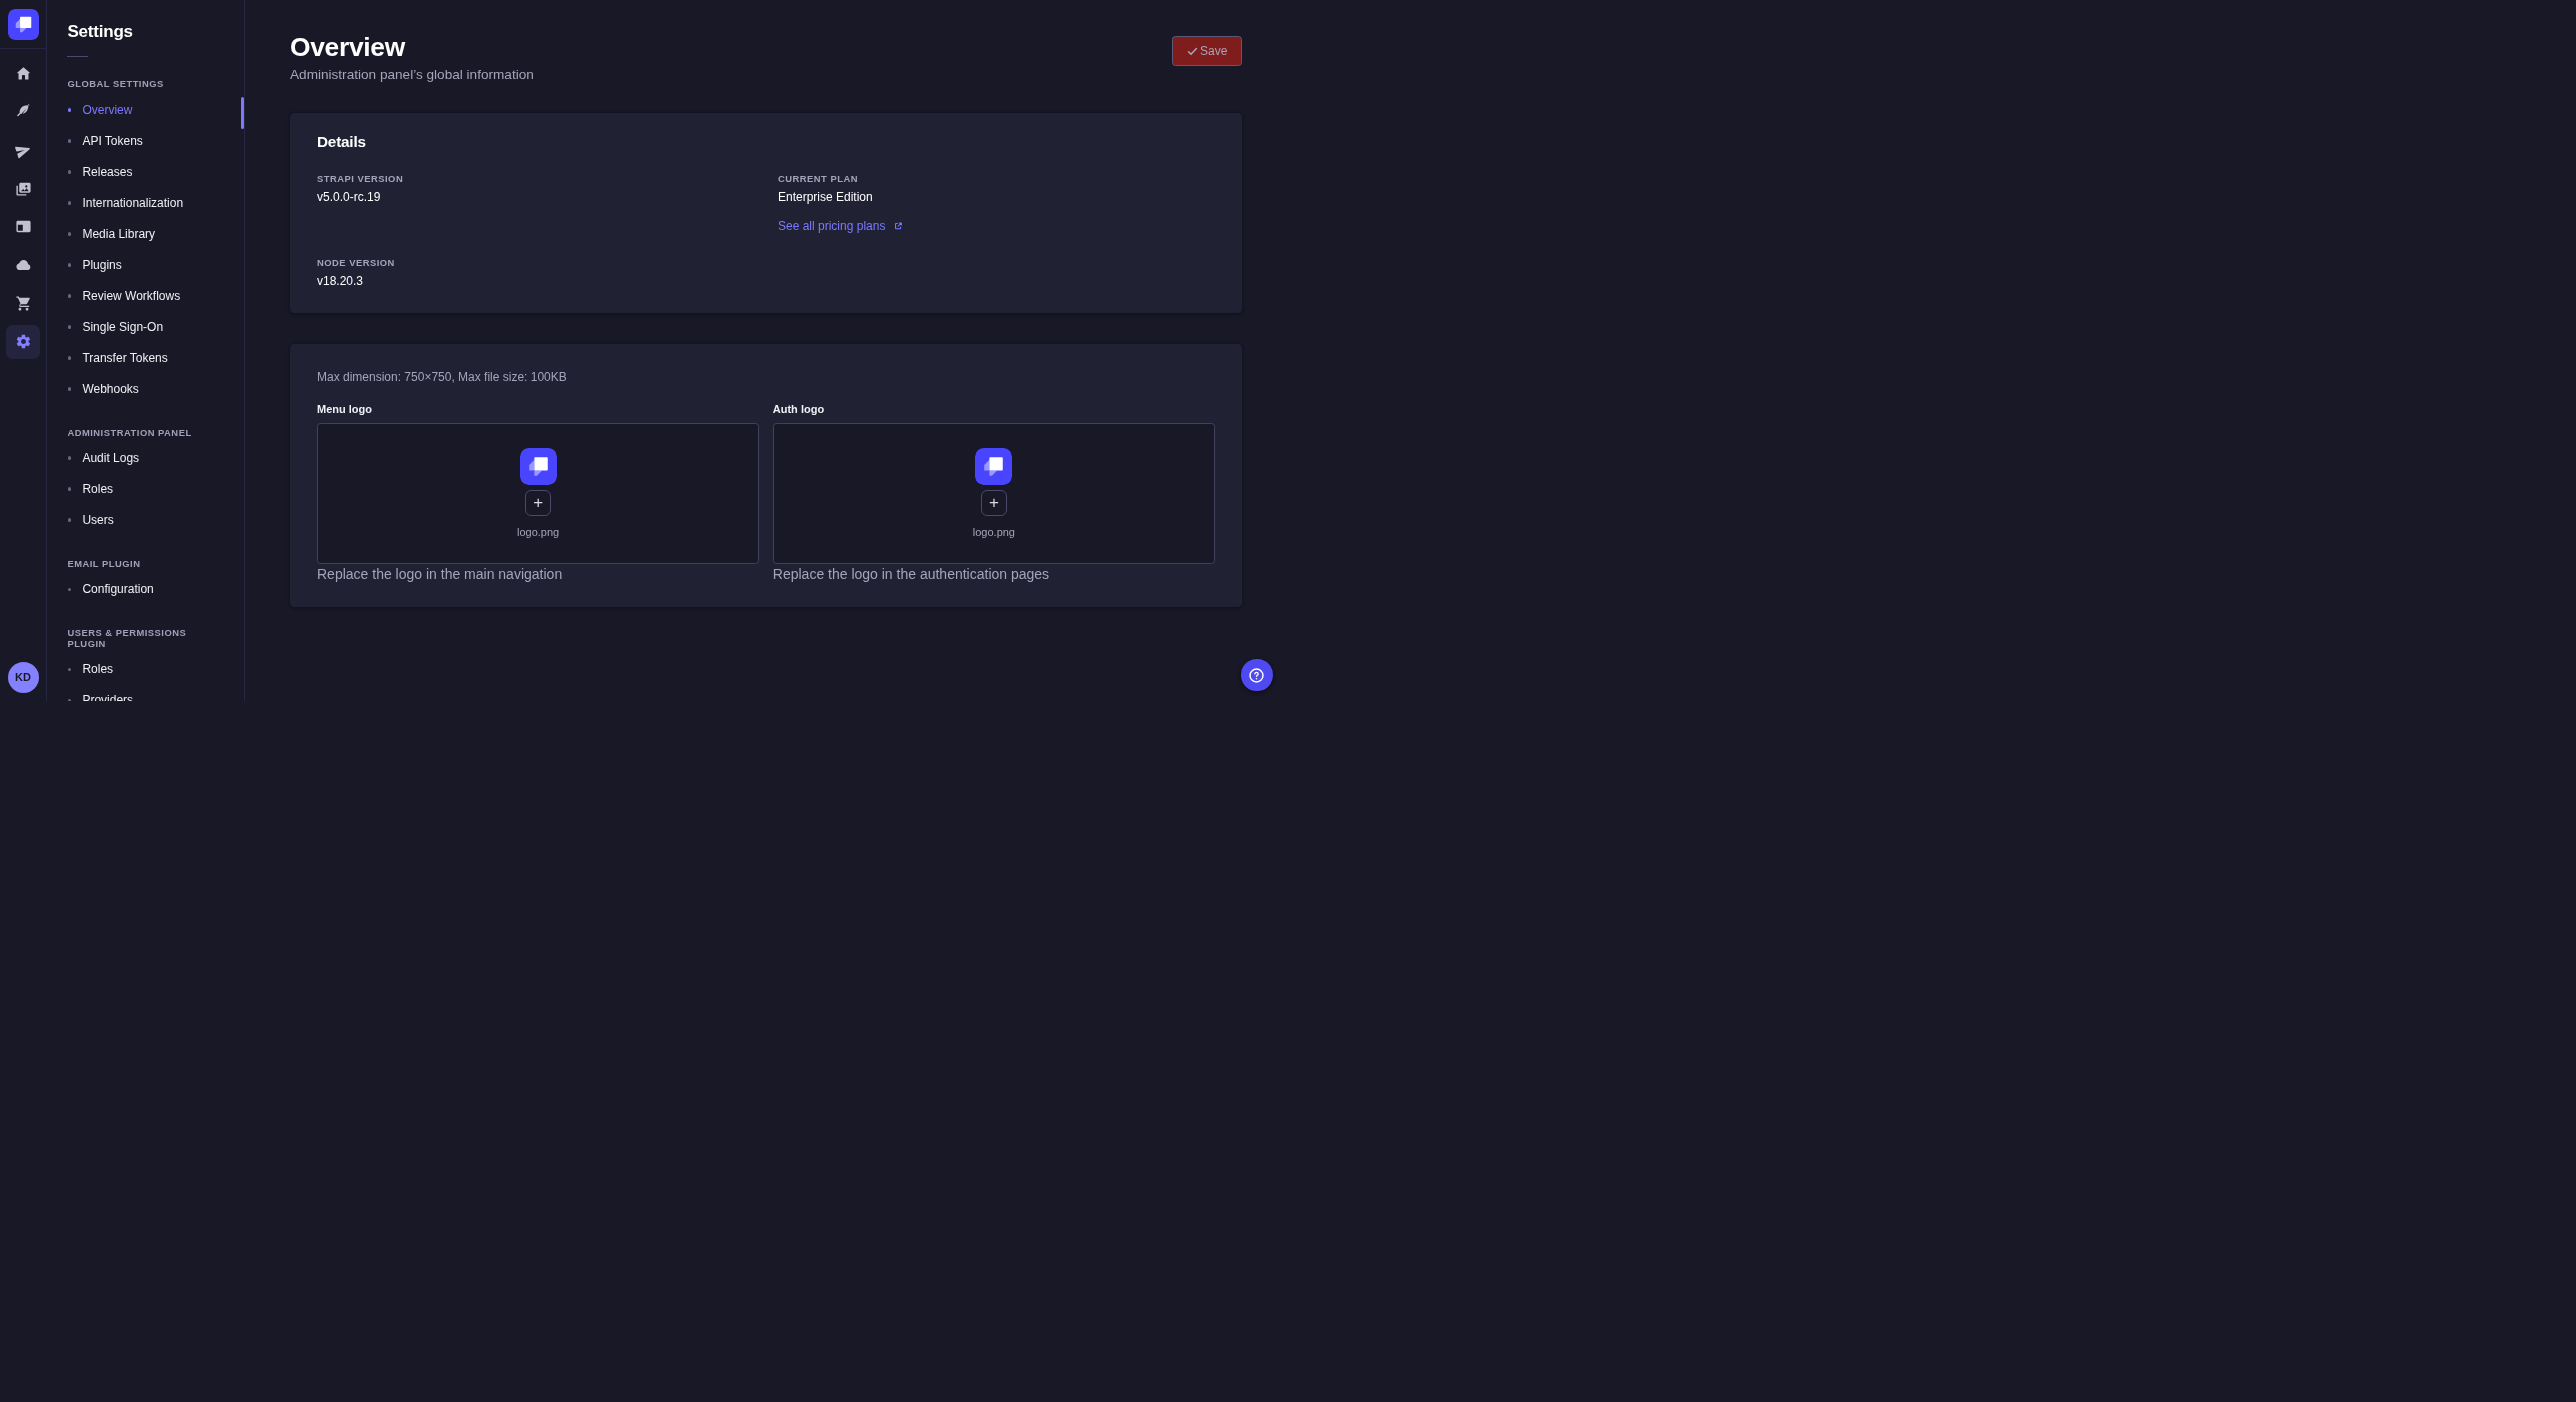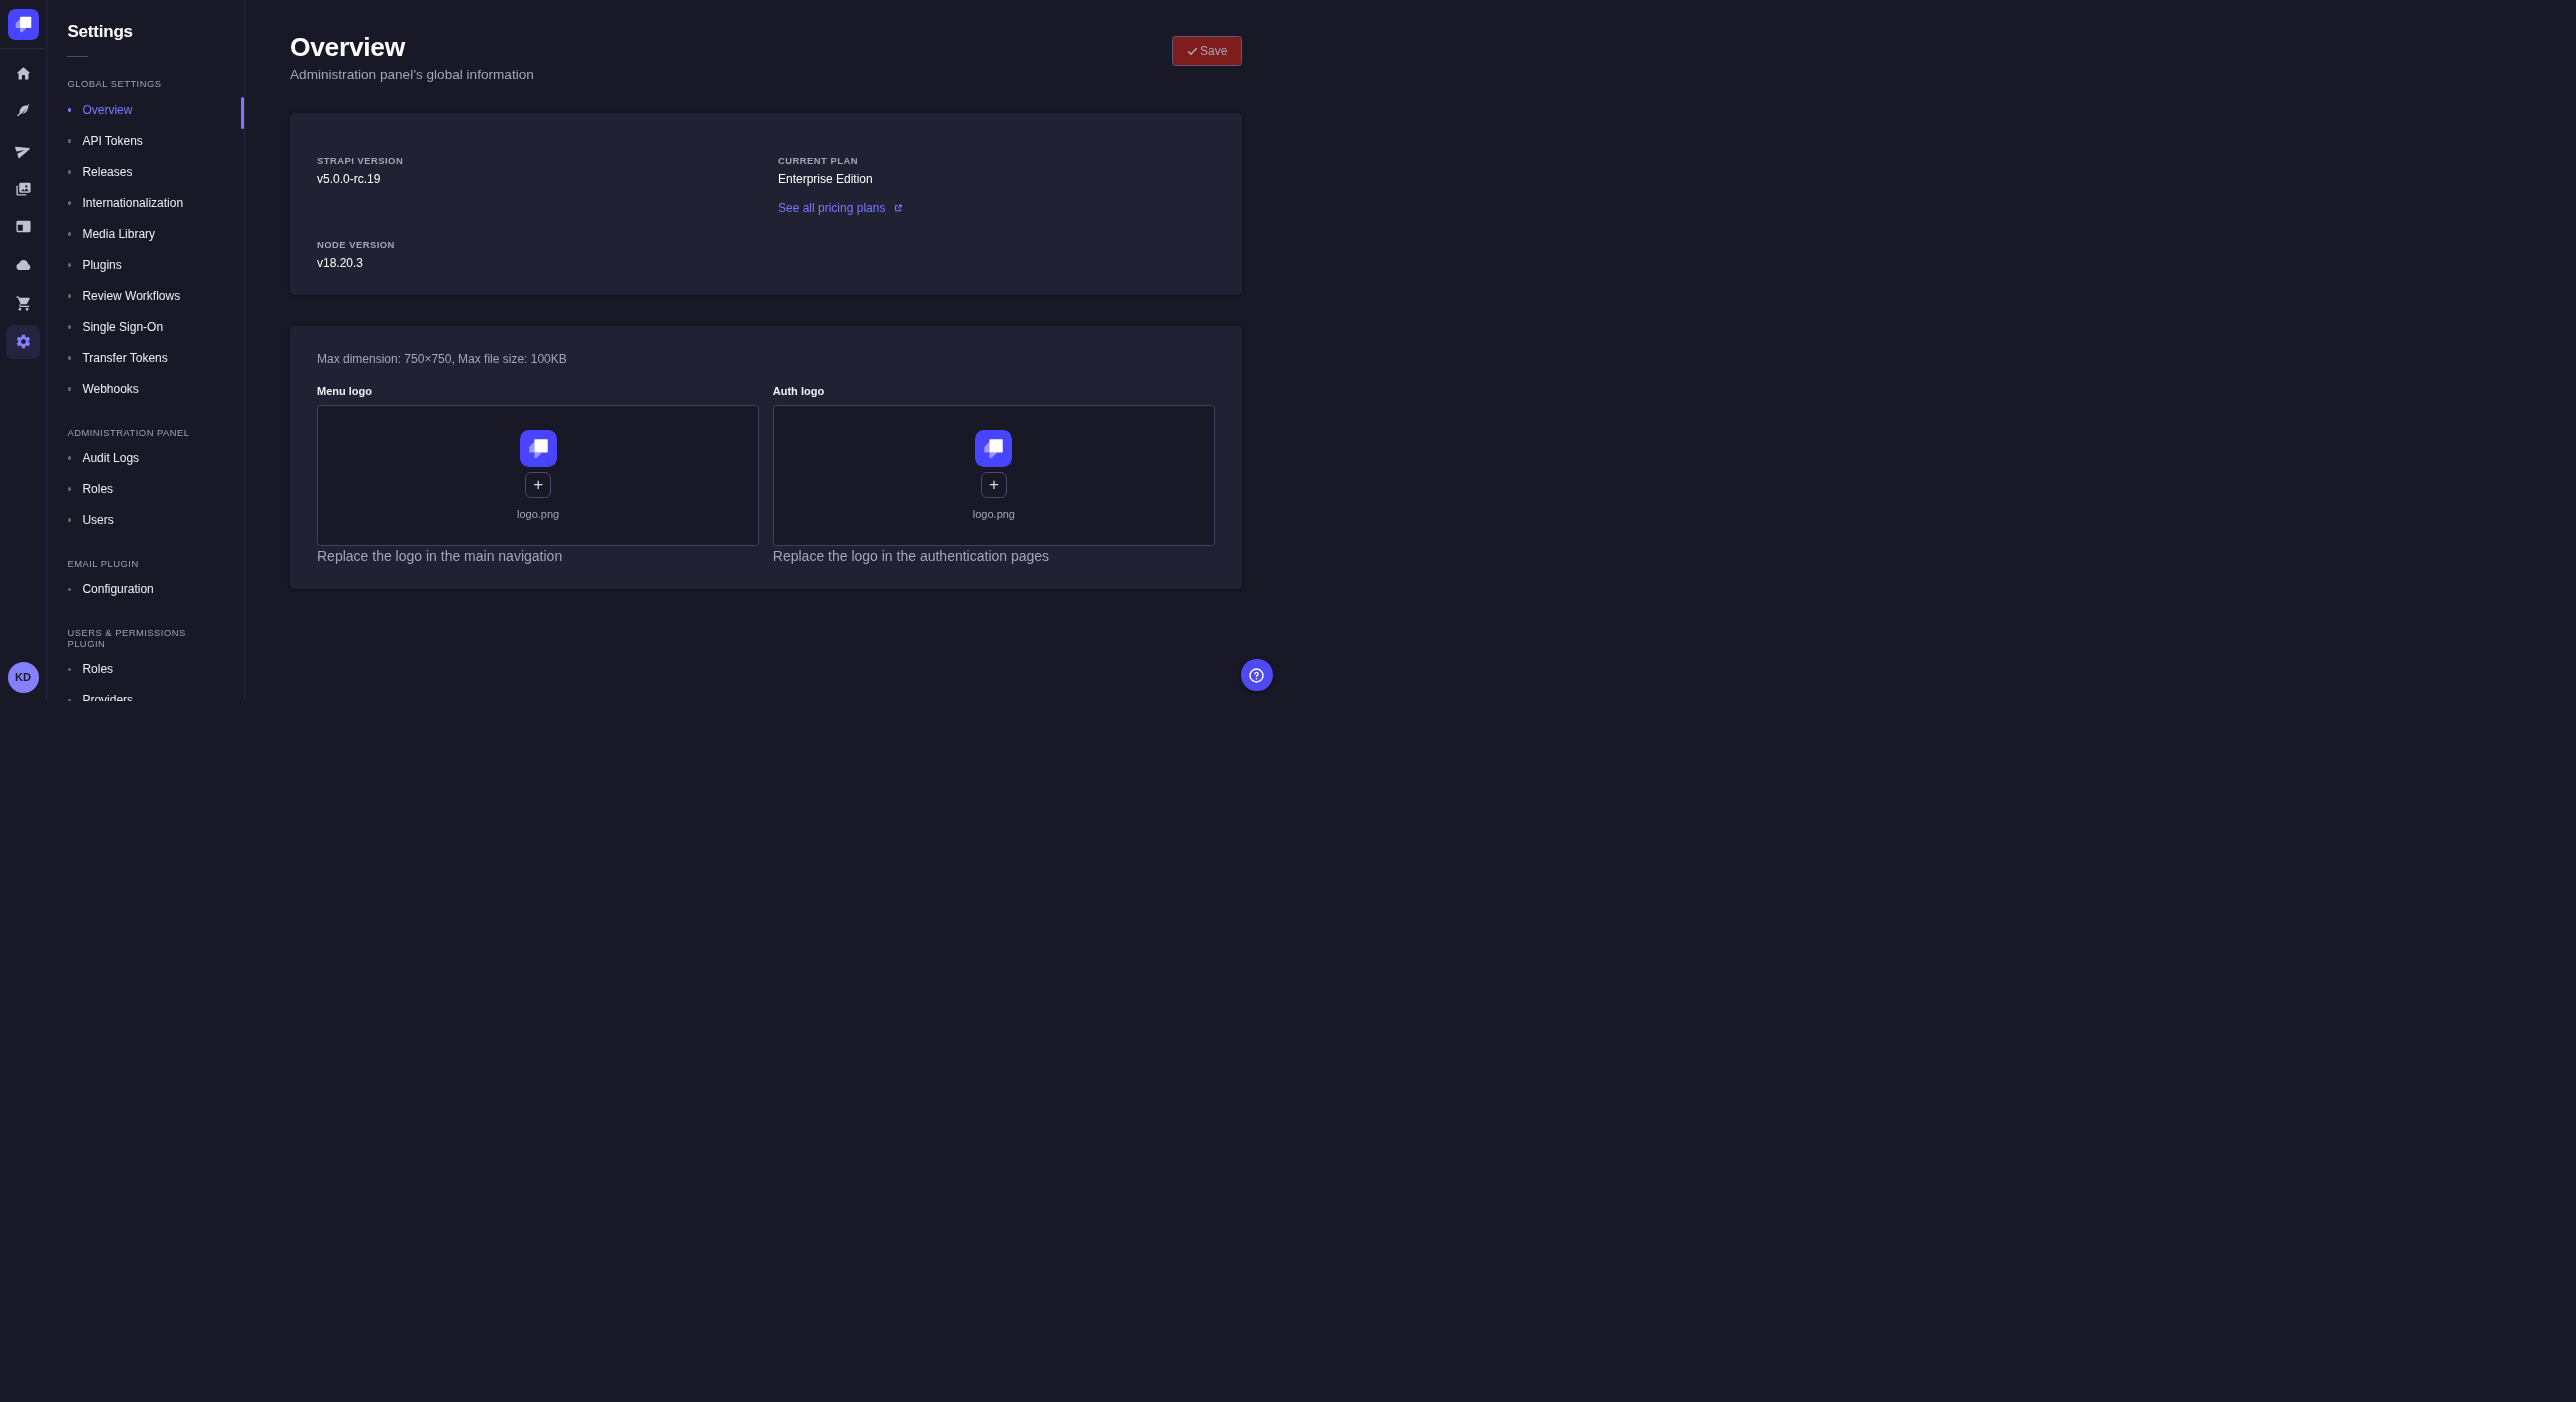--- a/index.html
+++ b/index.html
@@ -42,21 +42,21 @@
     position:absolute; left:47px; top:0; bottom:0; width:198px;
     background:#181826; border-right:0.9px solid #262640;
   }
   .subnav-title { font-size:17px; font-weight:700; padding:22px 0 0 20.4px; letter-spacing:-0.2px; }
   .subnav-hr { width:20.4px; height:0.9px; background:#4a4a6a; margin:13.6px 0 0 20.4px; border:0; }
   .subnav-scroll-thumb {
     position:absolute; right:0; top:97px; width:2.6px; height:31.5px;
     background:#7b79ff; border-radius:1.7px;
   }
   .nav-section-label {
-    font-size:9.4px; font-weight:400; letter-spacing:0.5px;
+    font-size:9.4px; font-weight:700; letter-spacing:0.5px;
     color:#a0a0b8; margin:22px 20.4px 5.1px 20.4px;
   }
   ul.nav-items { list-style:none; }
   .nav-item {
     display:flex; align-items:center; gap:11px;
     height:31px; padding-left:21px; cursor:pointer;
     font-size:12px; color:#f0f0f5;
   }
   .nav-item .bullet { width:3.4px; height:3.4px; border-radius:50%; background:#666687; flex:none; }
   .nav-item.active { color:#7b79ff; }
@@ -288,20 +288,21 @@
     </div>
     <button class="save-btn">
       <svg viewBox="0 0 14 14">
           <path d="M2 7.4l3.1 3.1L12 3.2" stroke-linecap="round" stroke-linejoin="round"></path>
         </svg>
       <span>Save</span>
     </button>
   </header>
 
   <section class="card">
+    <h2 class="card-title">Details</h2>
     <div class="details-grid">
       <div>
         <div class="field-label">STRAPI VERSION</div>
         <div class="field-value">v5.0.0-rc.19</div>
       </div>
       <div>
         <div class="field-label">CURRENT PLAN</div>
         <div class="field-value">Enterprise Edition</div>
         <a class="pricing-link">
           <span>See all pricing plans</span>

